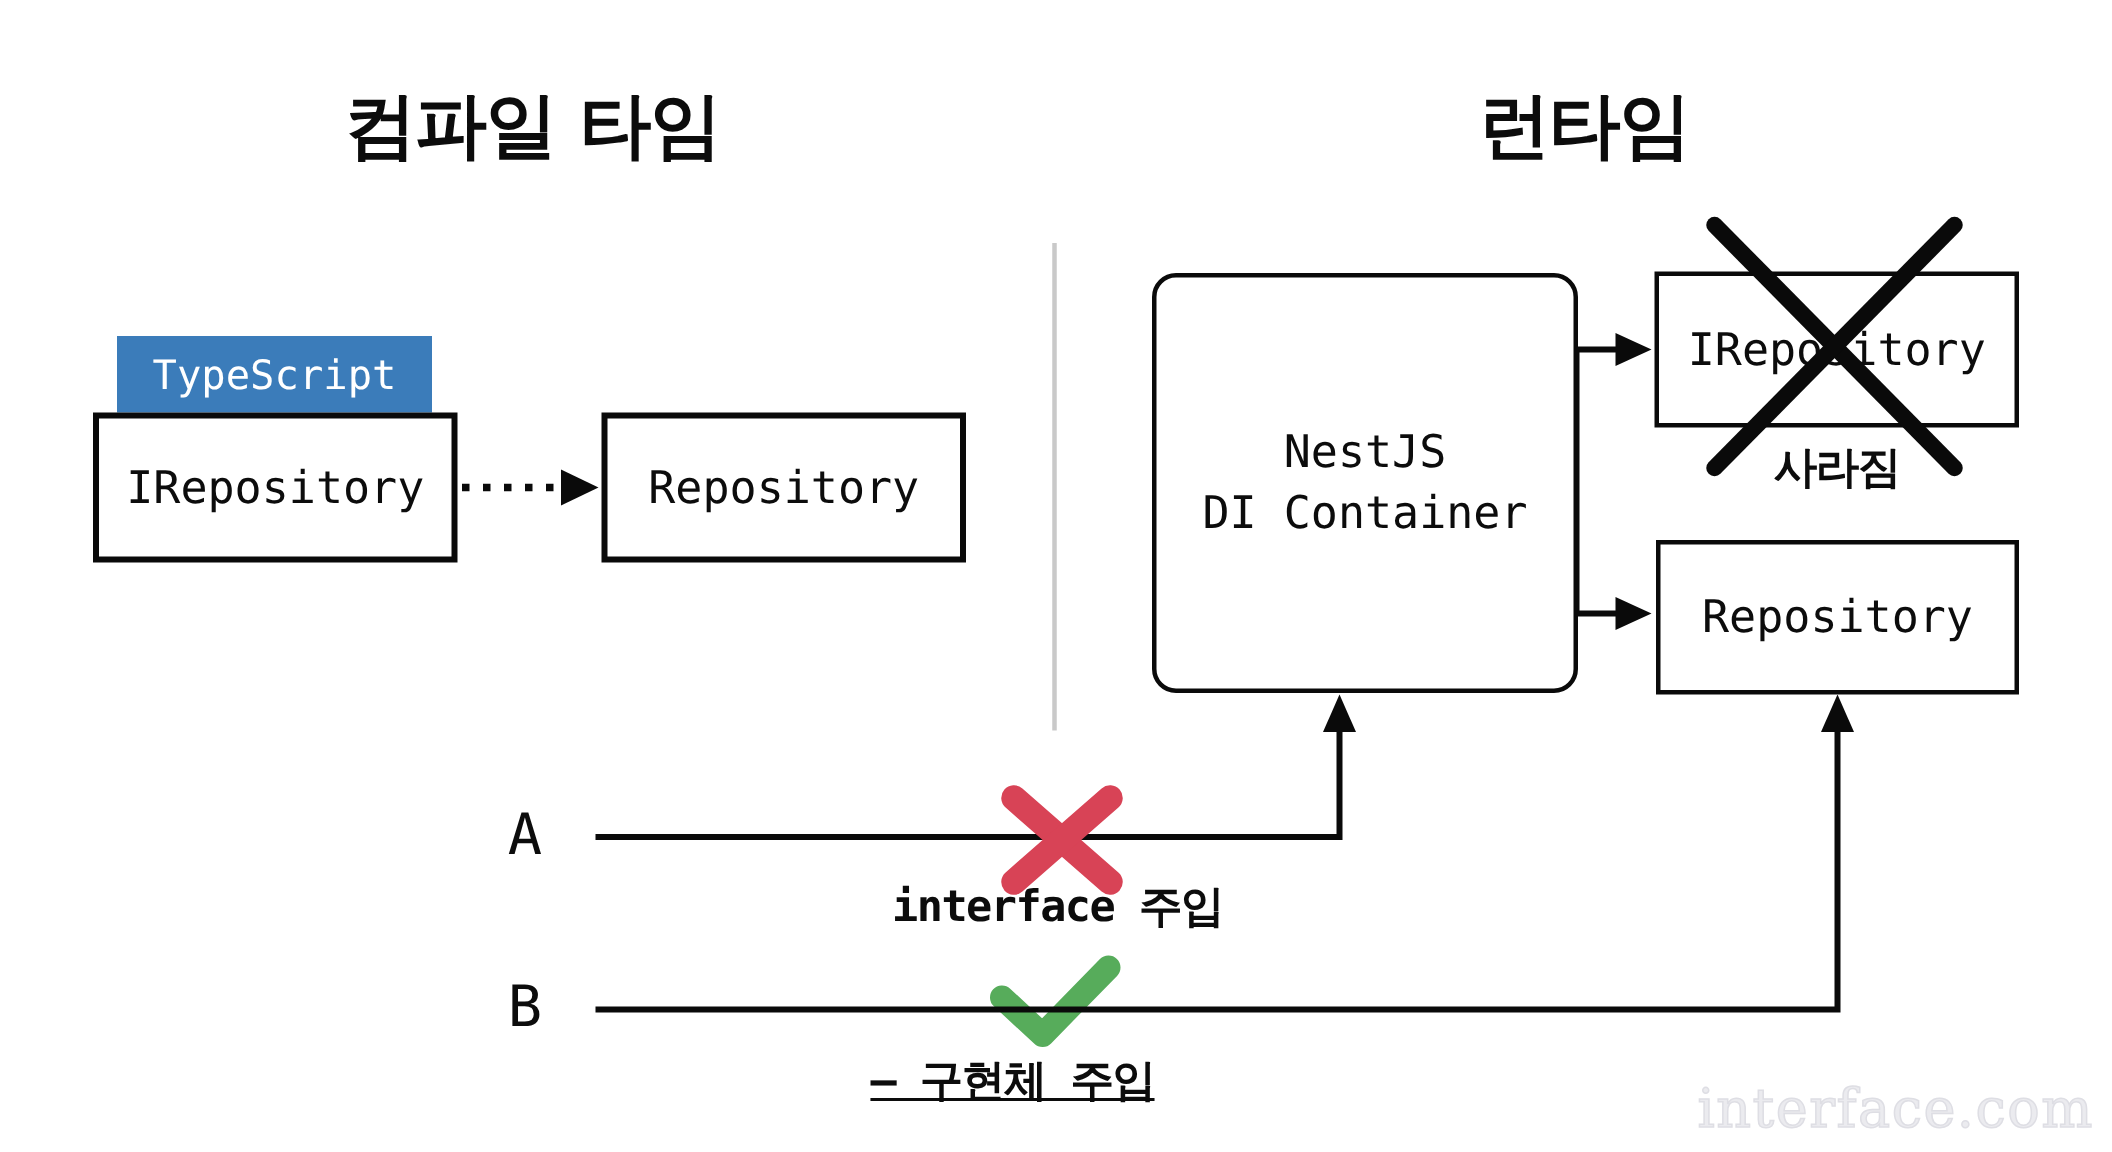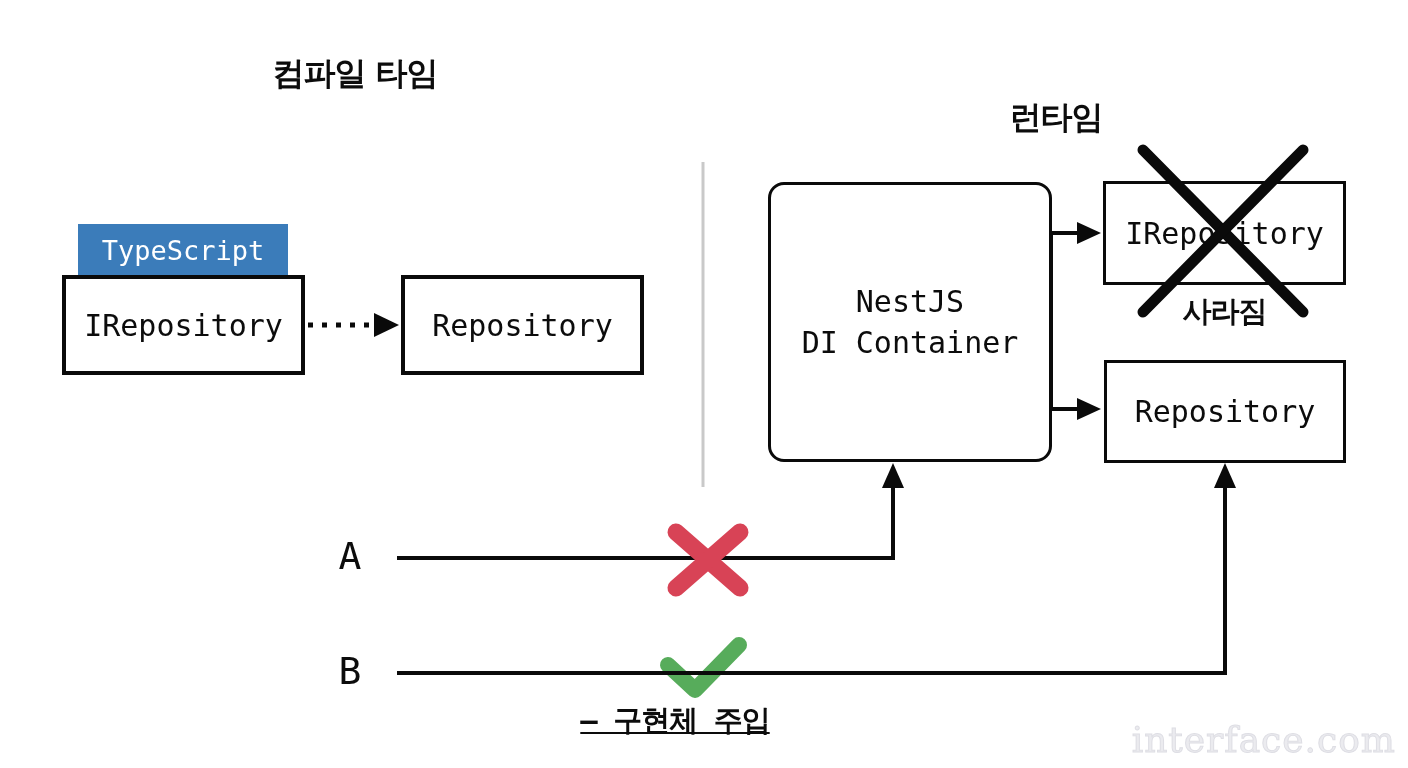--- a/index.html
+++ b/index.html
@@ -7,24 +7,24 @@
     position:relative;width:1408px;height:768px;background:#ffffff;
     overflow:hidden;font-family:"DejaVu Sans",sans-serif;
   }
   .layer{position:absolute;left:0;top:0;pointer-events:none;}
   #connector-layer{z-index:1;}
   #overlay-layer{z-index:5;}
 
   .title{
     position:absolute;z-index:3;text-align:center;
     font-family:"DejaVu Sans",sans-serif;font-weight:800;
-    font-size:32px;color:#0c0c0c;letter-spacing:-1px;
+    font-size:48px;color:#0c0c0c;letter-spacing:-1px;
   }
   #title-left{left:180px;top:52px;width:350px;}
-  #title-right{left:906px;top:52px;width:300px;margin-top:44px;}
+  #title-right{left:906px;top:52px;width:300px;}
 
   .ts-label{
     position:absolute;z-index:2;left:78px;top:224px;width:210px;height:52px;
     display:flex;align-items:center;justify-content:center;
     font-family:"DejaVu Sans Mono",monospace;font-size:27px;color:#ffffff;text-align:center;
   }
 
   .box{
     position:absolute;z-index:3;background:#ffffff;border:3px solid #0a0a0a;
     display:flex;align-items:center;justify-content:center;box-sizing:border-box;
@@ -124,20 +124,21 @@
     <span>IRepository</span>
   </div>
 
   <div class="note">사라짐</div>
 
   <div class="box" id="box-repo-right">
     <span>Repository</span>
   </div>
 
   <div class="flow-label" id="label-a">A</div>
+  <div class="flow-caption" id="caption-a">interface 주입</div>
 
   <div class="flow-label" id="label-b">B</div>
   <div class="flow-caption" id="caption-b">– 구현체 주입</div>
 
   <svg id="overlay-layer" class="layer" width="1408" height="768" viewBox="0 0 1408 768">
 
     <g>
       <line x1="1143" y1="150" x2="1303" y2="312" stroke="#0a0a0a" stroke-width="11" stroke-linecap="round"></line>
       <line x1="1303" y1="150" x2="1143" y2="312" stroke="#0a0a0a" stroke-width="11" stroke-linecap="round"></line>
     </g>

